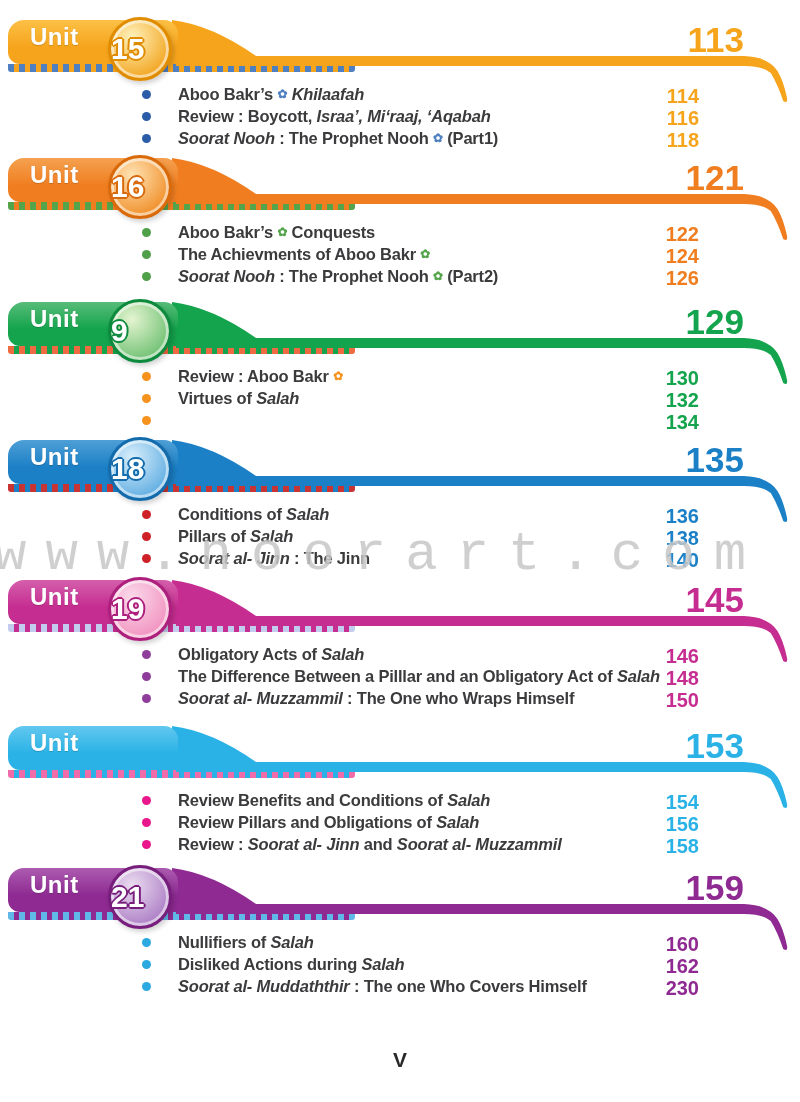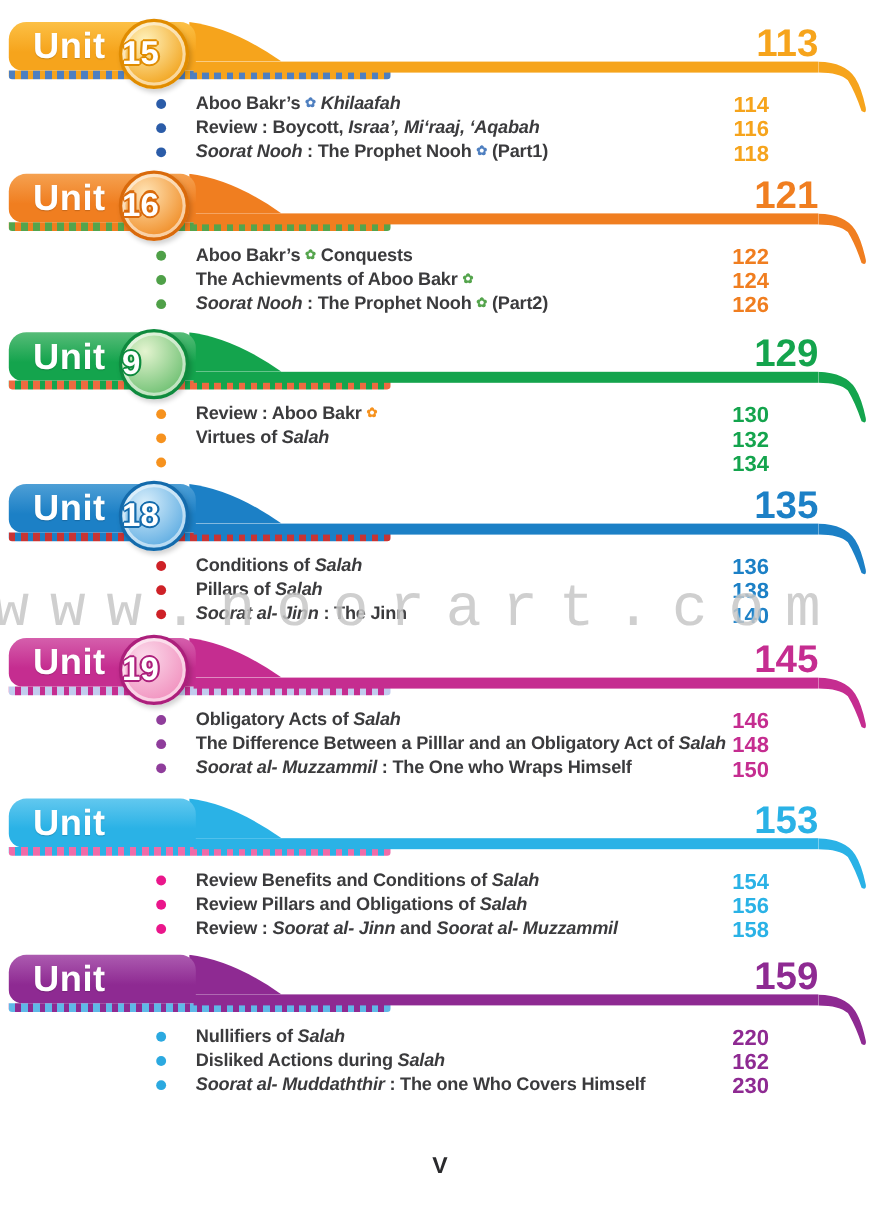--- a/index.html
+++ b/index.html
@@ -4,21 +4,21 @@
 <style>
   html,body{margin:0;padding:0;background:#ffffff;}
   #canvas{position:relative;width:800px;height:1102px;background:#ffffff;overflow:hidden;
           font-family:"Liberation Sans",sans-serif;}
 
   
   .unit{position:absolute;left:0;width:800px;height:138px;}
   .tab{position:absolute;left:8px;top:0;width:170px;height:44px;z-index:3;
        border-radius:16px 14px 0 12px;
        background:linear-gradient(180deg,var(--light) 0%,var(--main) 62%);}
-  .tab-label{position:absolute;left:22px;top:3px;font-weight:700;font-size:33px;color:#ffffff;
+  .tab-label{position:absolute;left:22px;top:3px;font-weight:700;font-size:24px;color:#ffffff;
        text-shadow:0 1px 1px rgba(0,0,0,.18);letter-spacing:.5px;}
   .slope{position:absolute;left:172px;top:0;width:84px;height:36px;color:var(--main);z-index:2;}
   .strip{position:absolute;left:8px;top:44px;width:347px;height:8px;z-index:1;
        background:repeating-linear-gradient(90deg,var(--dash) 0 6px,var(--main) 6px 11px);
        border-radius:0 0 3px 3px;}
   .bar{position:absolute;left:176px;top:36px;width:568px;height:10px;background:var(--main);z-index:2;}
   .tail{position:absolute;left:744px;top:36px;width:44px;height:48px;color:var(--main);z-index:2;}
   .circle{position:absolute;left:108px;top:-3px;width:58px;height:58px;z-index:4;border-radius:50%;
        border:3px solid var(--rim);
        background:radial-gradient(circle at 36% 30%,var(--cfrom) 0%,var(--cto) 78%);
@@ -257,26 +257,29 @@
     <svg class="slope" viewBox="0 0 84 36" preserveAspectRatio="none">
           <path fill="currentColor" d="M0,0 Q40,5 84,36 L0,36 Z"></path>
         </svg>
     <div class="bar"></div>
     <svg class="tail" viewBox="0 0 46 48" preserveAspectRatio="none">
           <path fill="currentColor" d="M0,0 Q26,1 35,15 Q41,24 45,42 Q46,48 41,45 Q35,28 28,17 Q20,10 0,10 Z"></path>
         </svg>
     <div class="tab">
       <span class="tab-label">Unit</span>
     </div>
+    <div class="circle">
+      <span>21</span>
+    </div>
     <div class="bignum">159</div>
     <div class="items">
           <div class="row">
     <span class="bullet"></span>
     <span class="itext"><span class="seg">Nullifiers of </span><span class="seg italic">Salah</span></span>
-    <span class="ipage">220</span>
+    <span class="ipage">160</span>
   </div>
           <div class="row">
     <span class="bullet"></span>
     <span class="itext"><span class="seg">Disliked Actions during </span><span class="seg italic">Salah</span></span>
     <span class="ipage">162</span>
   </div>
           <div class="row">
     <span class="bullet"></span>
     <span class="itext"><span class="seg italic">Soorat al- Muddaththir</span><span class="seg"> : The one Who Covers Himself</span></span>
     <span class="ipage">230</span>

